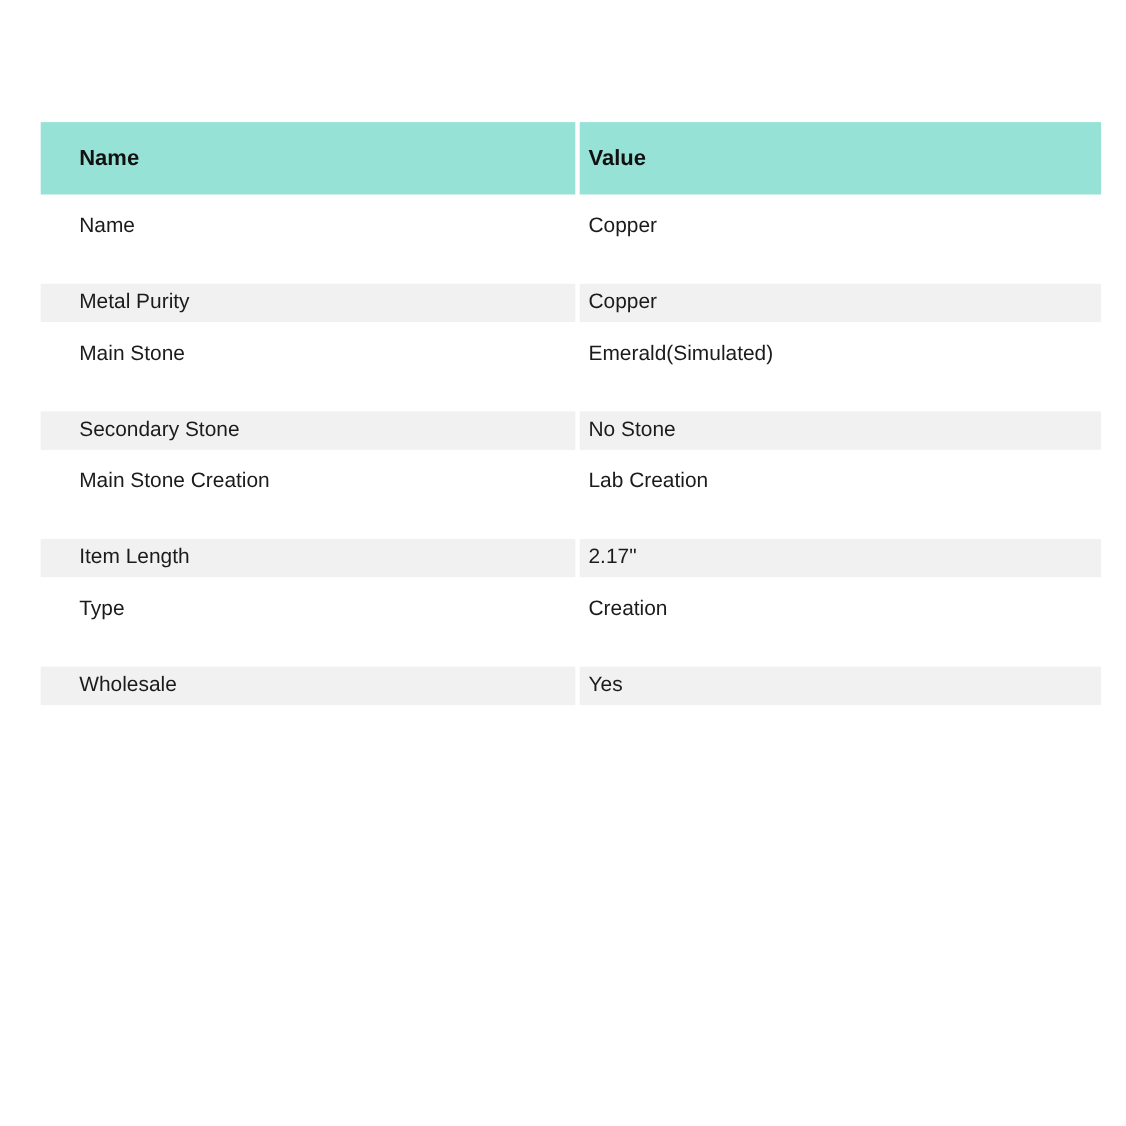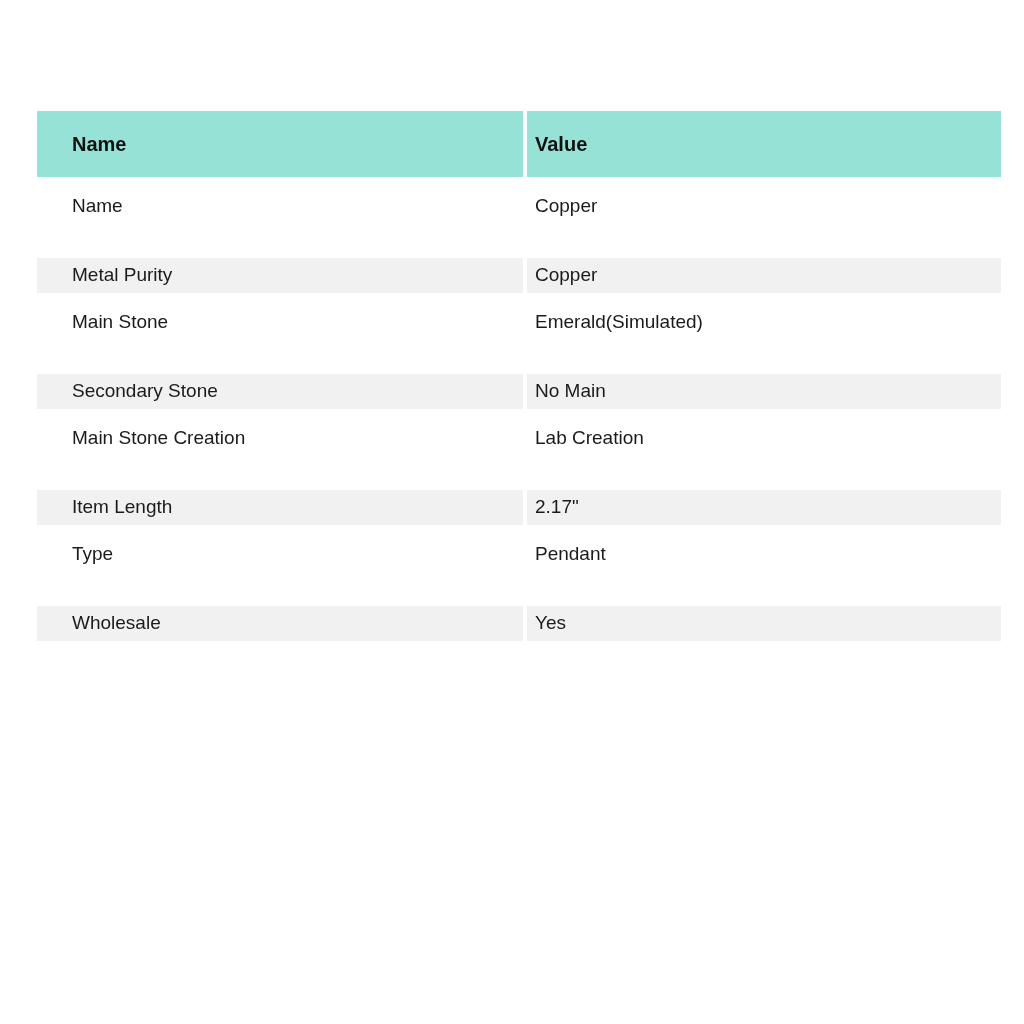--- a/index.html
+++ b/index.html
@@ -89,36 +89,36 @@
       <div class="cell value-cell">Copper</div>
     </div>
 
     <div class="row body-row">
       <div class="cell name-cell">Main Stone</div>
       <div class="cell value-cell">Emerald(Simulated)</div>
     </div>
 
     <div class="row body-row alt">
       <div class="cell name-cell">Secondary Stone</div>
-      <div class="cell value-cell">No Main</div>
+      <div class="cell value-cell">No Stone</div>
     </div>
 
     <div class="row body-row">
       <div class="cell name-cell">Main Stone Creation</div>
       <div class="cell value-cell">Lab Creation</div>
     </div>
 
     <div class="row body-row alt">
       <div class="cell name-cell">Item Length</div>
       <div class="cell value-cell">2.17"</div>
     </div>
 
     <div class="row body-row">
       <div class="cell name-cell">Type</div>
-      <div class="cell value-cell">Pendant</div>
+      <div class="cell value-cell">Creation</div>
     </div>
 
     <div class="row body-row alt">
       <div class="cell name-cell">Wholesale</div>
       <div class="cell value-cell">Yes</div>
     </div>
 
   </div>
 </div>
 

